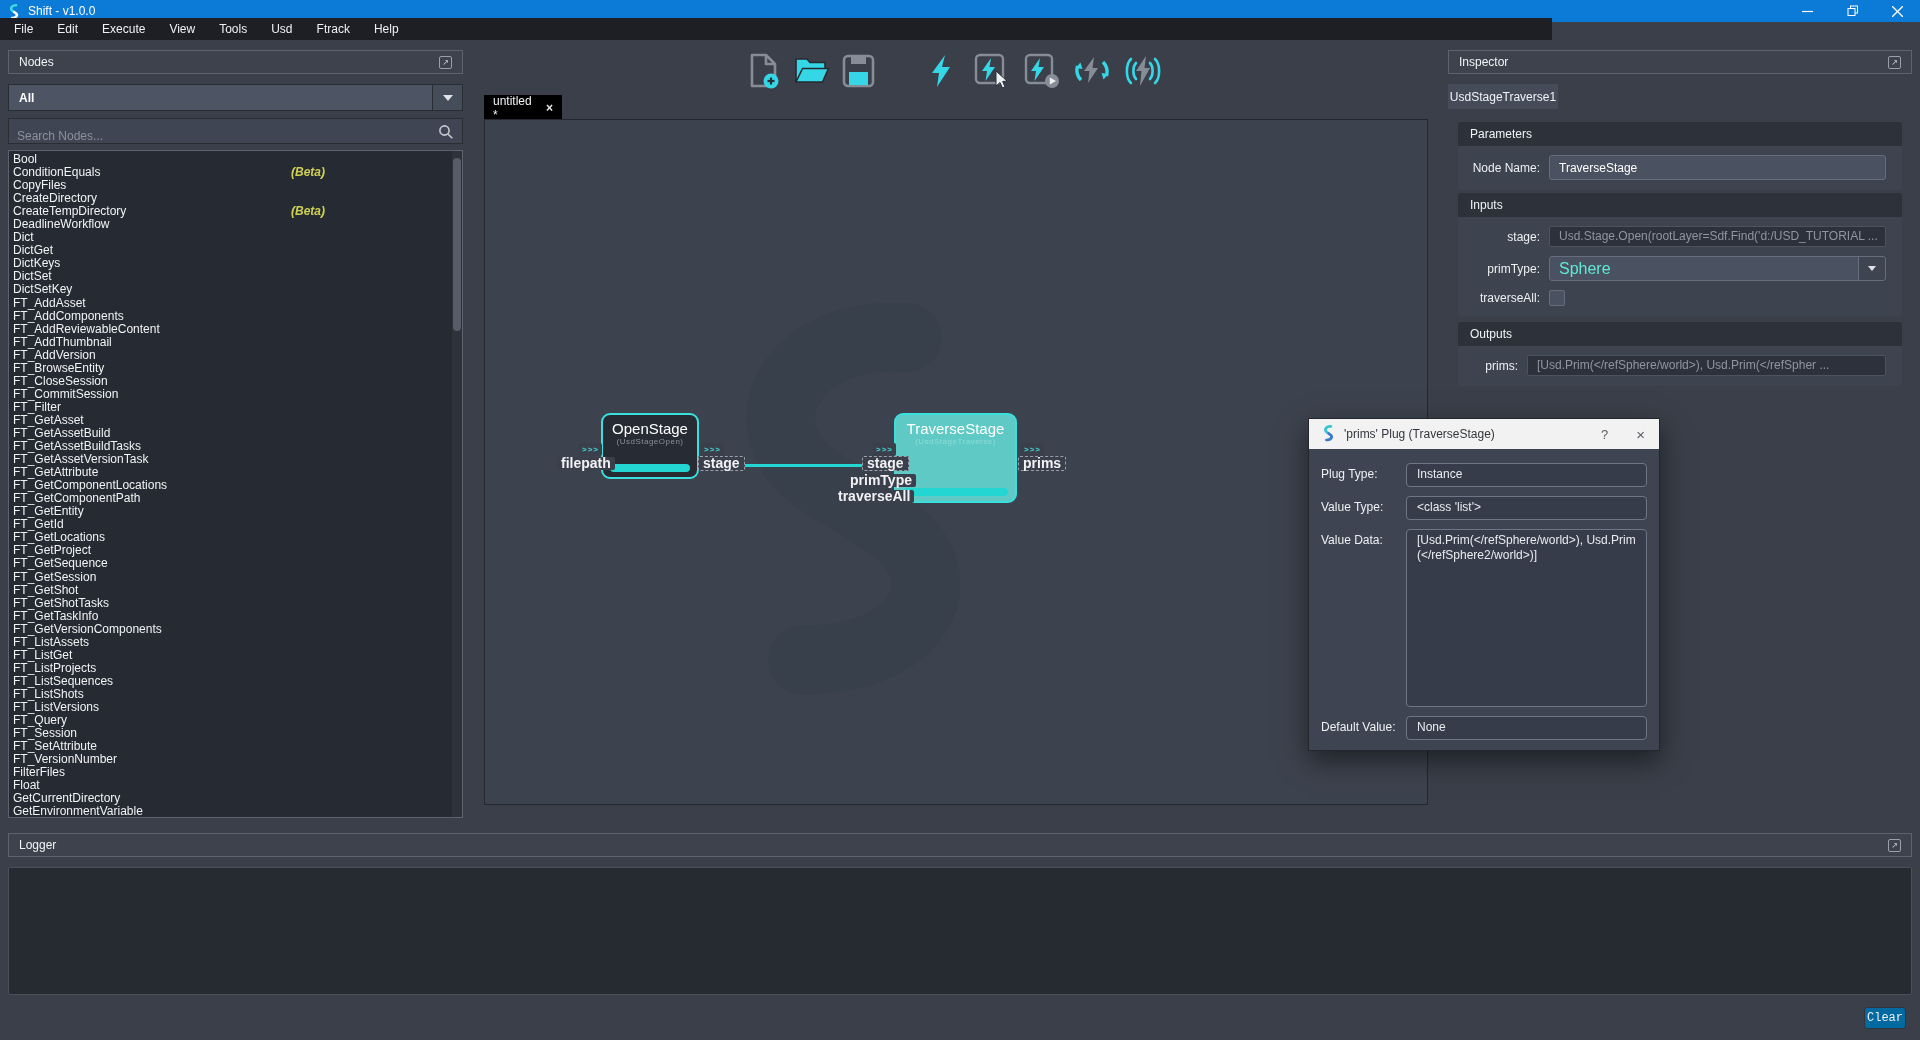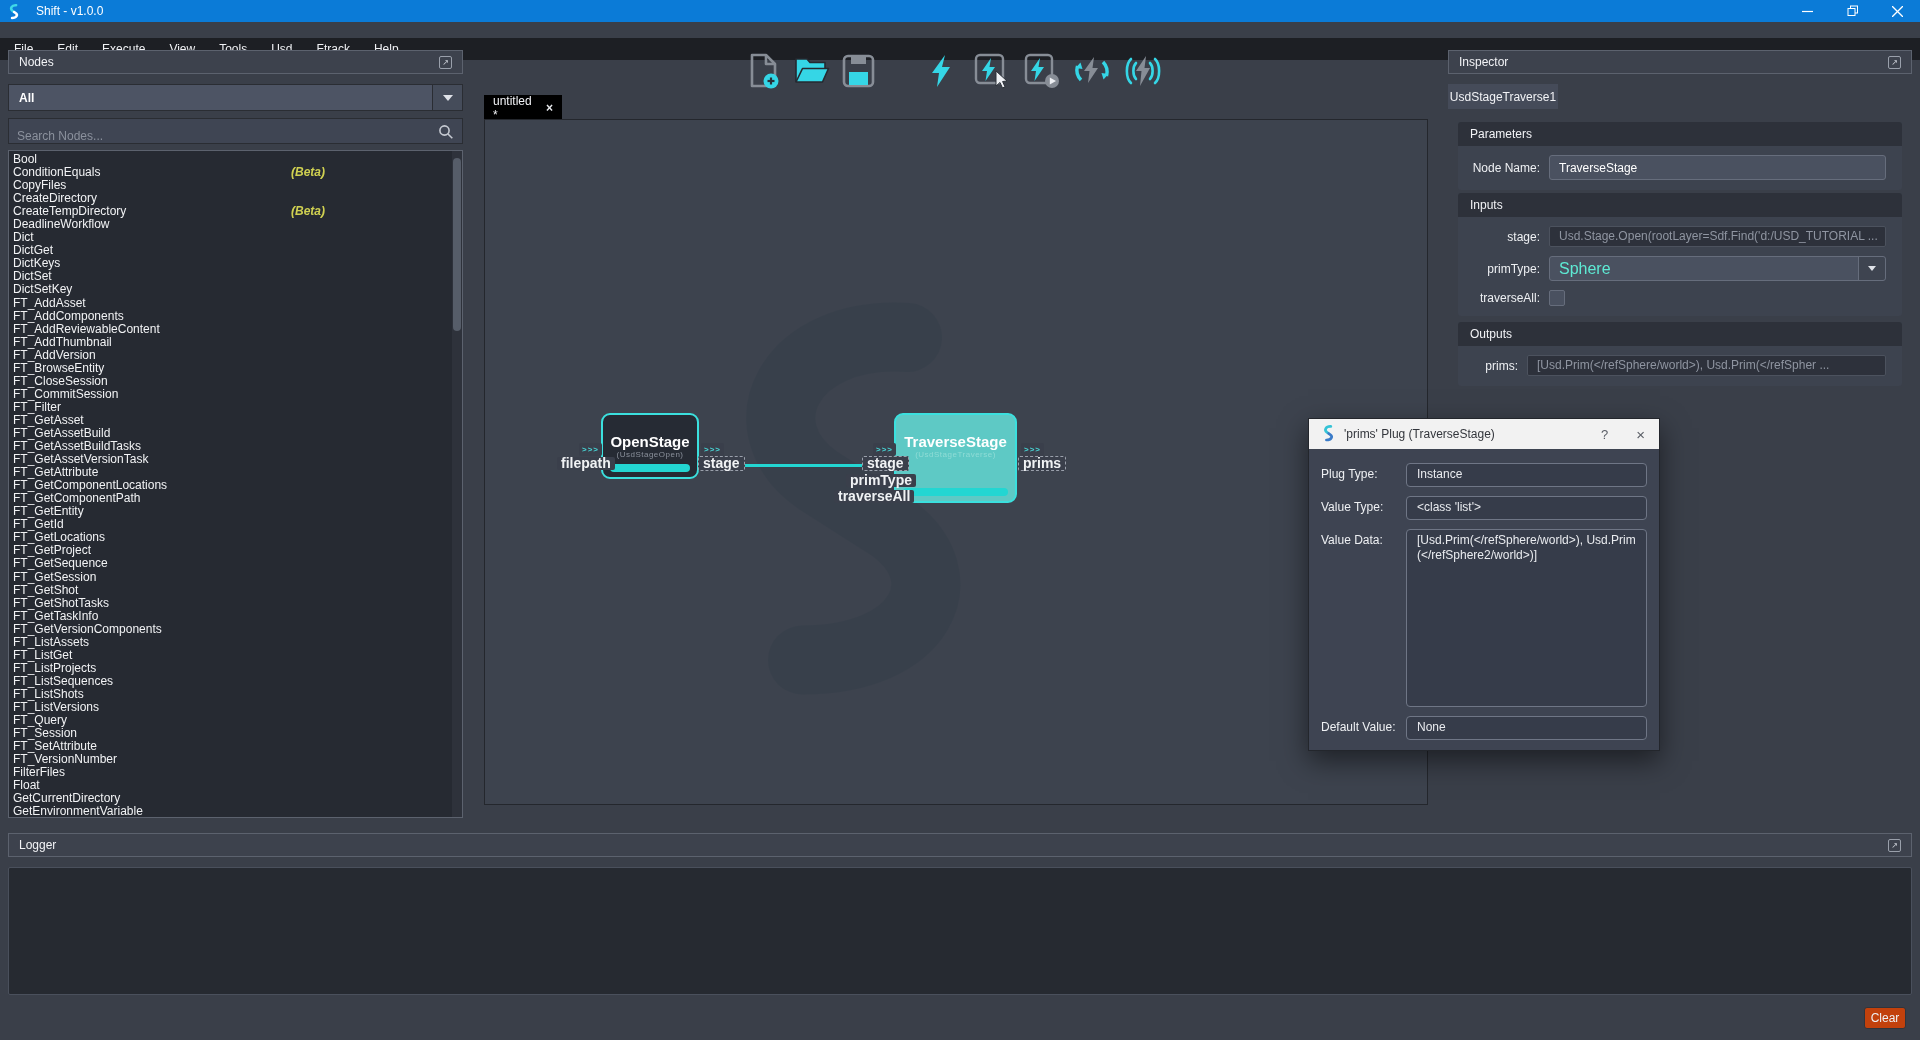--- a/index.html
+++ b/index.html
@@ -8,25 +8,25 @@
     position: relative;
     background:#3a3f49;
     font-family:"Liberation Sans", sans-serif;
     color:#e8eaee;
     overflow:hidden;
     font-size:12px;
   }
   
   .titlebar { position:absolute; left:0; top:0; width:1920px; height:22px; background:#0b7bd7; display:flex; align-items:center; }
   .titlebar .logo { margin-left:7px; display:flex; }
-  .titlebar .win-title { color:#fff; font-size:12px; margin-left:16px; }
+  .titlebar .win-title { color:#fff; font-size:12px; margin-left:8px; }
   .win-controls { margin-left:auto; display:flex; height:100%; }
   .win-btn { width:45px; height:100%; display:flex; align-items:center; justify-content:center; }
   
-  .menubar { position:absolute; left:0; top:38px; width:1920px; height:22px; background:#1d1f24; display:flex; align-items:center; padding-left:2px; }
+  .menubar { position:absolute; left:0; top:18px; width:1552px; height:22px; background:#1d1f24; display:flex; align-items:center; padding-left:2px; }
   .menu-item { color:#f0f1f4; font-size:12px; padding:0 12px; height:100%; display:flex; align-items:center; cursor:default; }
   
   .panel-header { position:absolute; height:24px; border:1px solid #5c626e; background:#3d424d; display:flex; align-items:center; padding:0 10px; font-size:12px; color:#f2f3f6; }
   .popout { margin-left:auto; width:13px; height:13px; border:1px solid #9aa0ab; border-radius:2px; color:#c9cdd5; font-size:8px; line-height:11px; text-align:center; }
   
   .dropdown { position:absolute; left:8px; top:84px; width:455px; height:27px; background:#4d5464; border:1px solid #2a2d33; display:flex; align-items:center; padding-left:10px; color:#fff; font-weight:bold; font-size:12px; }
   .dropdown .arrow-box { position:absolute; right:0; top:0; width:30px; height:100%; background:#454c5a; border-left:1px solid #2a2d33; display:flex; align-items:center; justify-content:center; }
   .tri-down { width:0; height:0; border-left:5px solid transparent; border-right:5px solid transparent; border-top:6px solid #dfe2e8; }
   .searchbox { position:absolute; left:8px; top:118px; width:455px; height:26px; background:#3f4553; border:1px solid #2a2d33; display:flex; align-items:flex-end; padding:0 8px; }
   .searchbox input { flex:1; background:transparent; border:none; outline:none; color:#e8eaee; font-family:inherit; font-size:12px; }
@@ -39,21 +39,21 @@
   
   .toolbar { position:absolute; left:478px; top:42px; width:952px; height:58px; display:flex; align-items:center; justify-content:center; }
   .tool-btn { display:flex; align-items:center; justify-content:center; margin:0 6px; }
   .tool-btn.gap-left { margin-left:48px; }
   
   .tab { position:absolute; left:484px; top:95px; width:78px; height:25px; background:#000000; display:flex; align-items:center; padding:0 9px; font-size:12px; color:#f2f3f6; }
   .tab .tab-close { margin-left:10px; color:#e8eaee; font-weight:bold; font-size:12px; }
   .canvas { position:absolute; left:484px; top:119px; width:944px; height:686px; background:#3d434e; border:1px solid #24272d; }
   .watermark { position:absolute; left:190px; top:140px; opacity:.55; }
   .gnode { position:absolute; border:2px solid #3be0de; border-radius:9px; text-align:center; }
-  .gnode .t { font-size:15px; font-weight:bold; color:#fff; margin-top:18px; }
+  .gnode .t { font-size:15px; font-weight:normal; color:#fff; margin-top:5px; }
   .gnode .s { font-size:8px; letter-spacing:.5px; }
   .gnode .bar { position:absolute; left:7px; right:7px; bottom:5px; height:8px; border-radius:4px; background:#23d6d2; }
   .node-open { left:116px; top:293px; width:98px; height:66px; background:#262b34; }
   .node-open .s { color:#8a909b; }
   .node-trav { left:409px; top:293px; width:123px; height:90px; background:#5ec9c5; }
   .node-trav .s { color:#8fdcd6; }
   .port { position:absolute; background:#3a3f4b; color:#f0f2f4; font-size:14px; font-weight:bold; padding:1px 4px; border-radius:2px; line-height:11px; }
   .port.exec { color:#49d6d6; font-size:8px; letter-spacing:1px; padding:1px 3px; }
   .port.dashed { border:1px dashed #9aa0ab; }
   .wire { position:absolute; left:244px; top:344px; width:136px; height:3px; background:#23d6d2; }
@@ -84,21 +84,21 @@
   .dlg-help { margin-left:auto; color:#5a5e66; font-size:13px; padding:0 14px; }
   .dlg-close { color:#5a5e66; font-size:15px; padding:0 2px 0 14px; }
   .dlg-body { padding:14px 12px; }
   .drow { display:flex; margin-bottom:9px; }
   .drow:last-child { margin-bottom:0; }
   .dlabel { width:85px; flex:none; font-size:12px; color:#eef0f3; padding-top:4px; }
   .dfield { flex:1; min-height:24px; background:#363c4a; border:1px solid #6f7686; border-radius:4px; color:#e9ebef; font-size:12px; padding:3px 10px; }
   .dfield.tall { height:178px; line-height:15px; word-break:break-all; }
   
   .logger-content { position:absolute; left:8px; top:867px; width:1904px; height:128px; background:#262a31; border:1px solid #4a505c; border-radius:2px; }
-  .clear-btn { position:absolute; left:1864px; top:1007px; width:42px; height:22px; background:#c2410c; border:1px solid #30343c; border-radius:3px; display:flex; align-items:center; justify-content:center; font-size:12px; color:#eef0f3; }
+  .clear-btn { position:absolute; left:1864px; top:1007px; width:42px; height:22px; background:#0369a1; border:1px solid #30343c; border-radius:3px; display:flex; align-items:center; justify-content:center; font-size:12px; color:#eef0f3;font-family:Liberation Mono, monospace; }
 </style>
 </head>
 <body>
 
 <div class="titlebar">
   <span class="logo">
     <svg width="13" height="17" viewBox="0 0 22 28">
       <path d="M15.5 3.5 C7.5 3 4.5 9.5 9.5 13 l2.5 1.8" stroke="#3fd9e8" stroke-width="4.2" fill="none" stroke-linecap="round"></path>
       <path d="M12 14.8 l2.5 1.7 C19 19.5 16.5 25 8.5 25" stroke="#ffffff" stroke-width="4.2" fill="none" stroke-linecap="round"></path>
     </svg>

